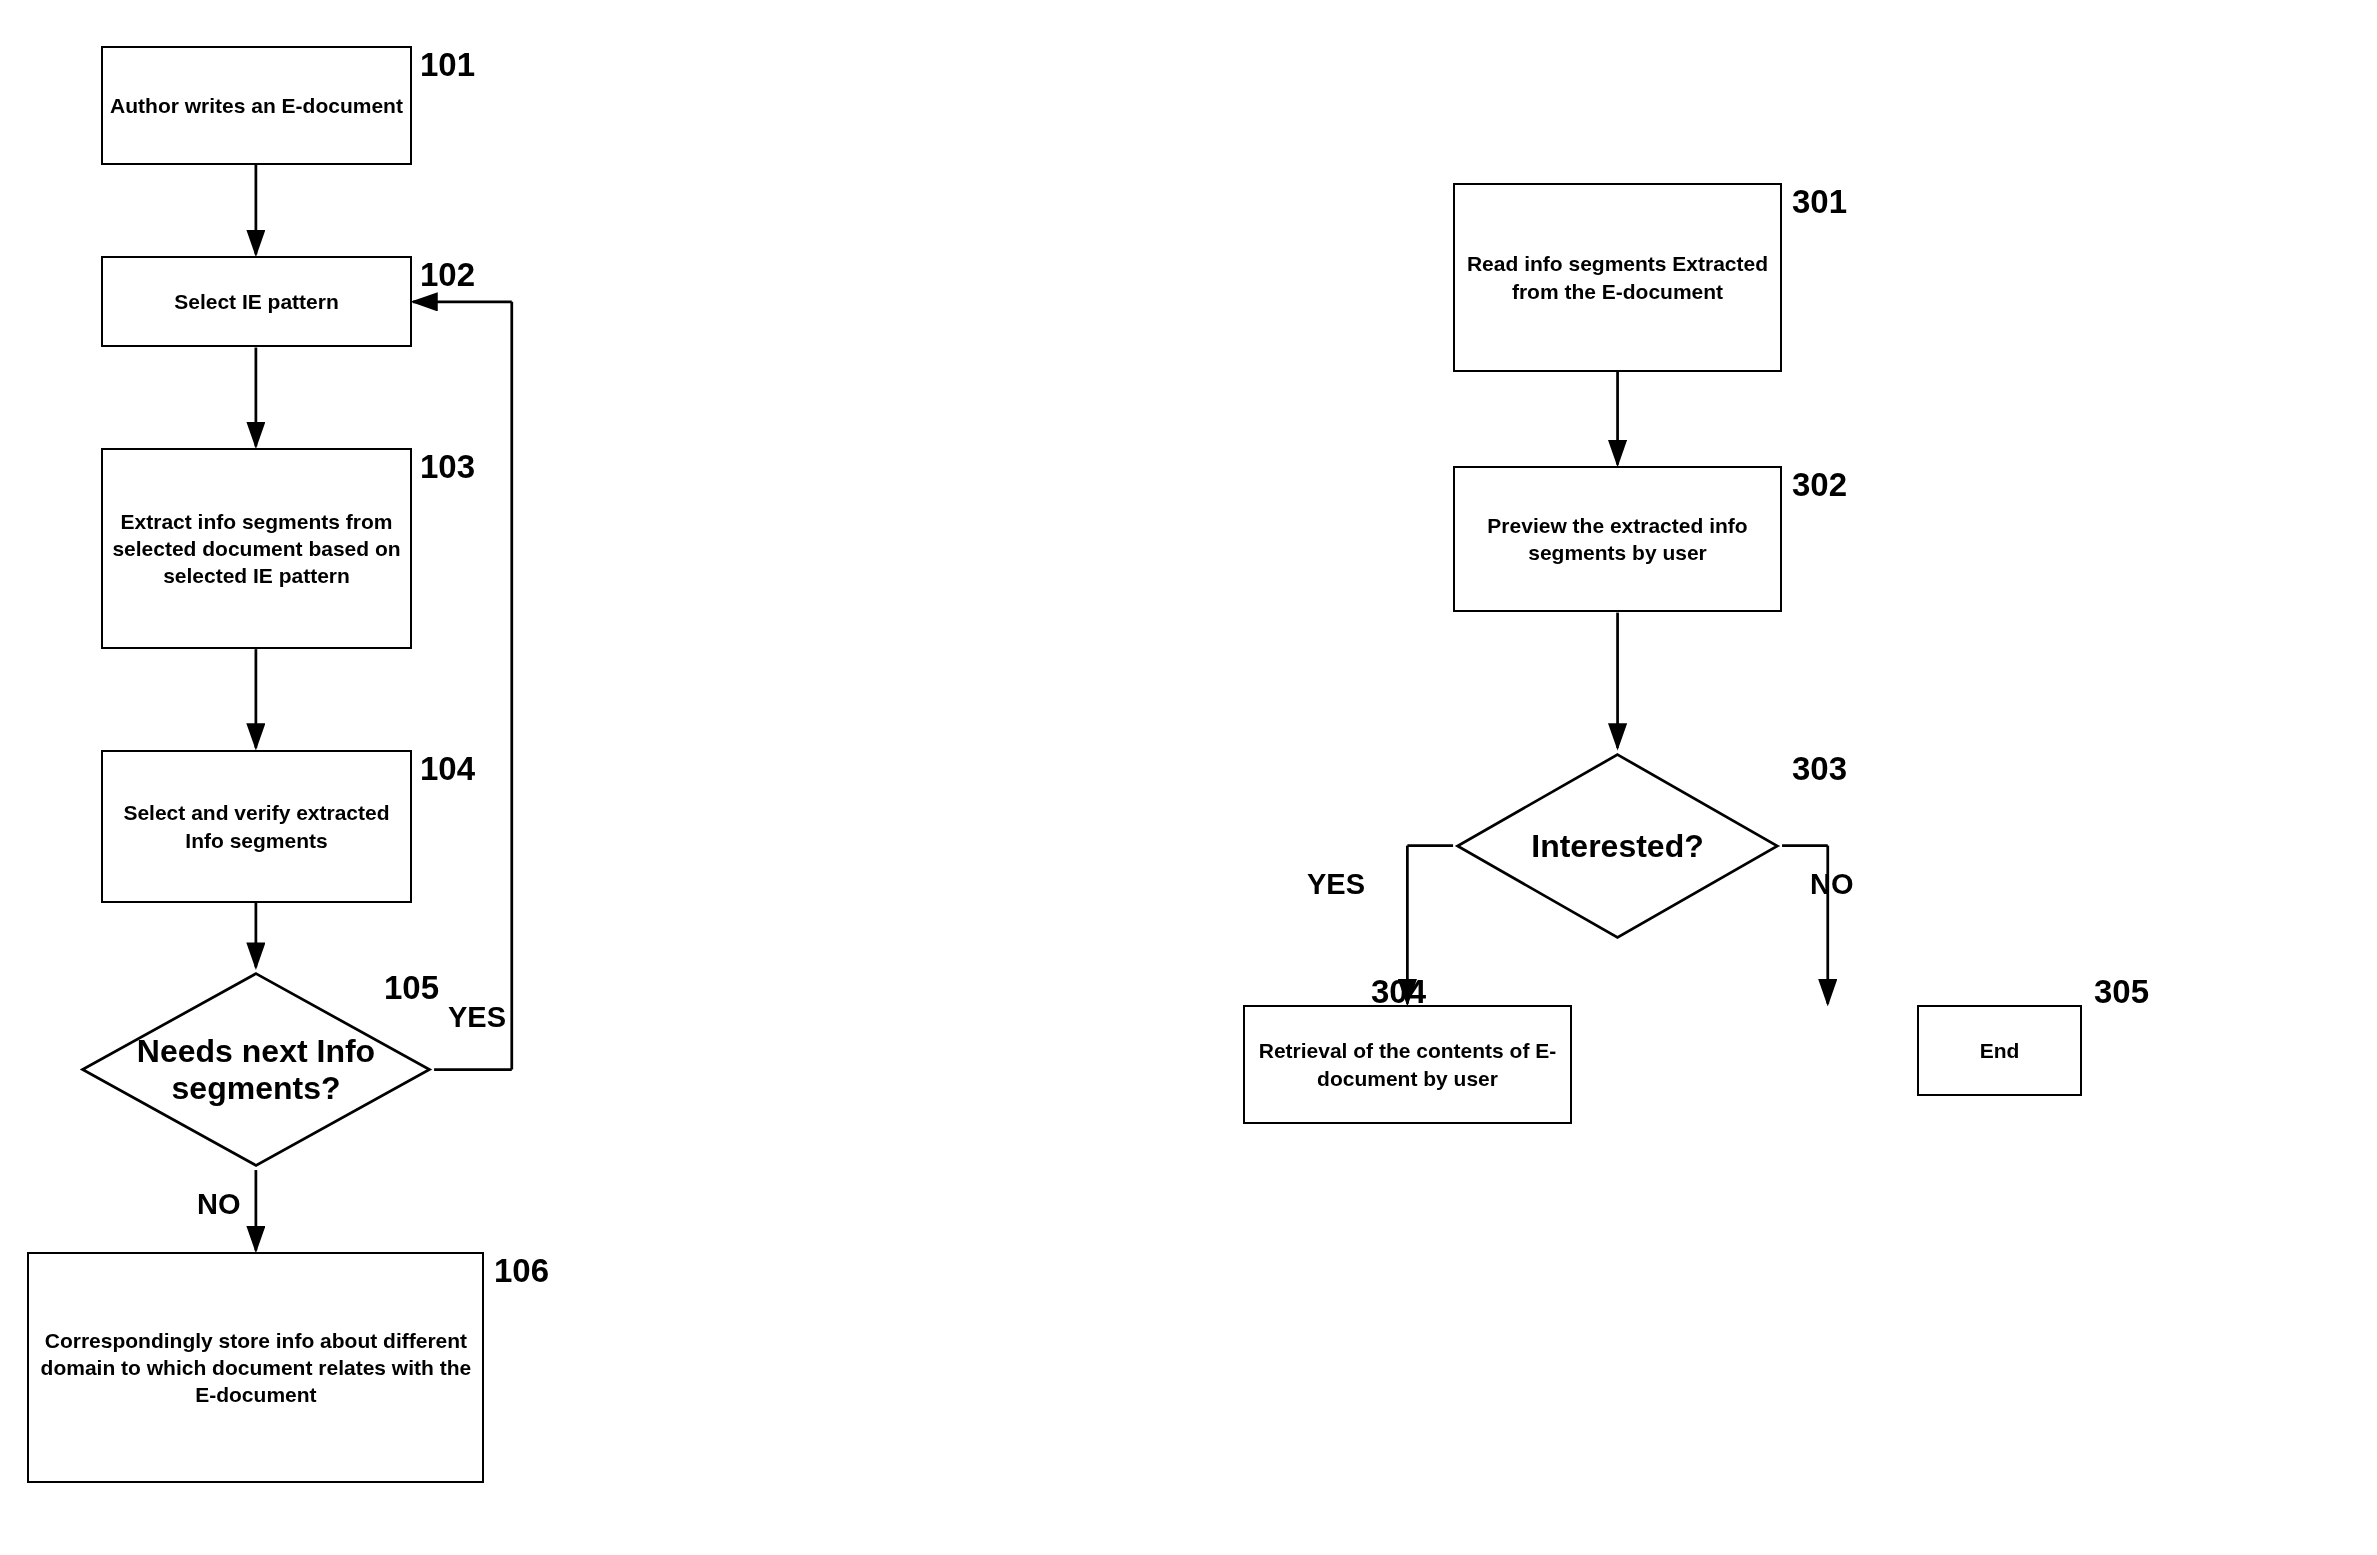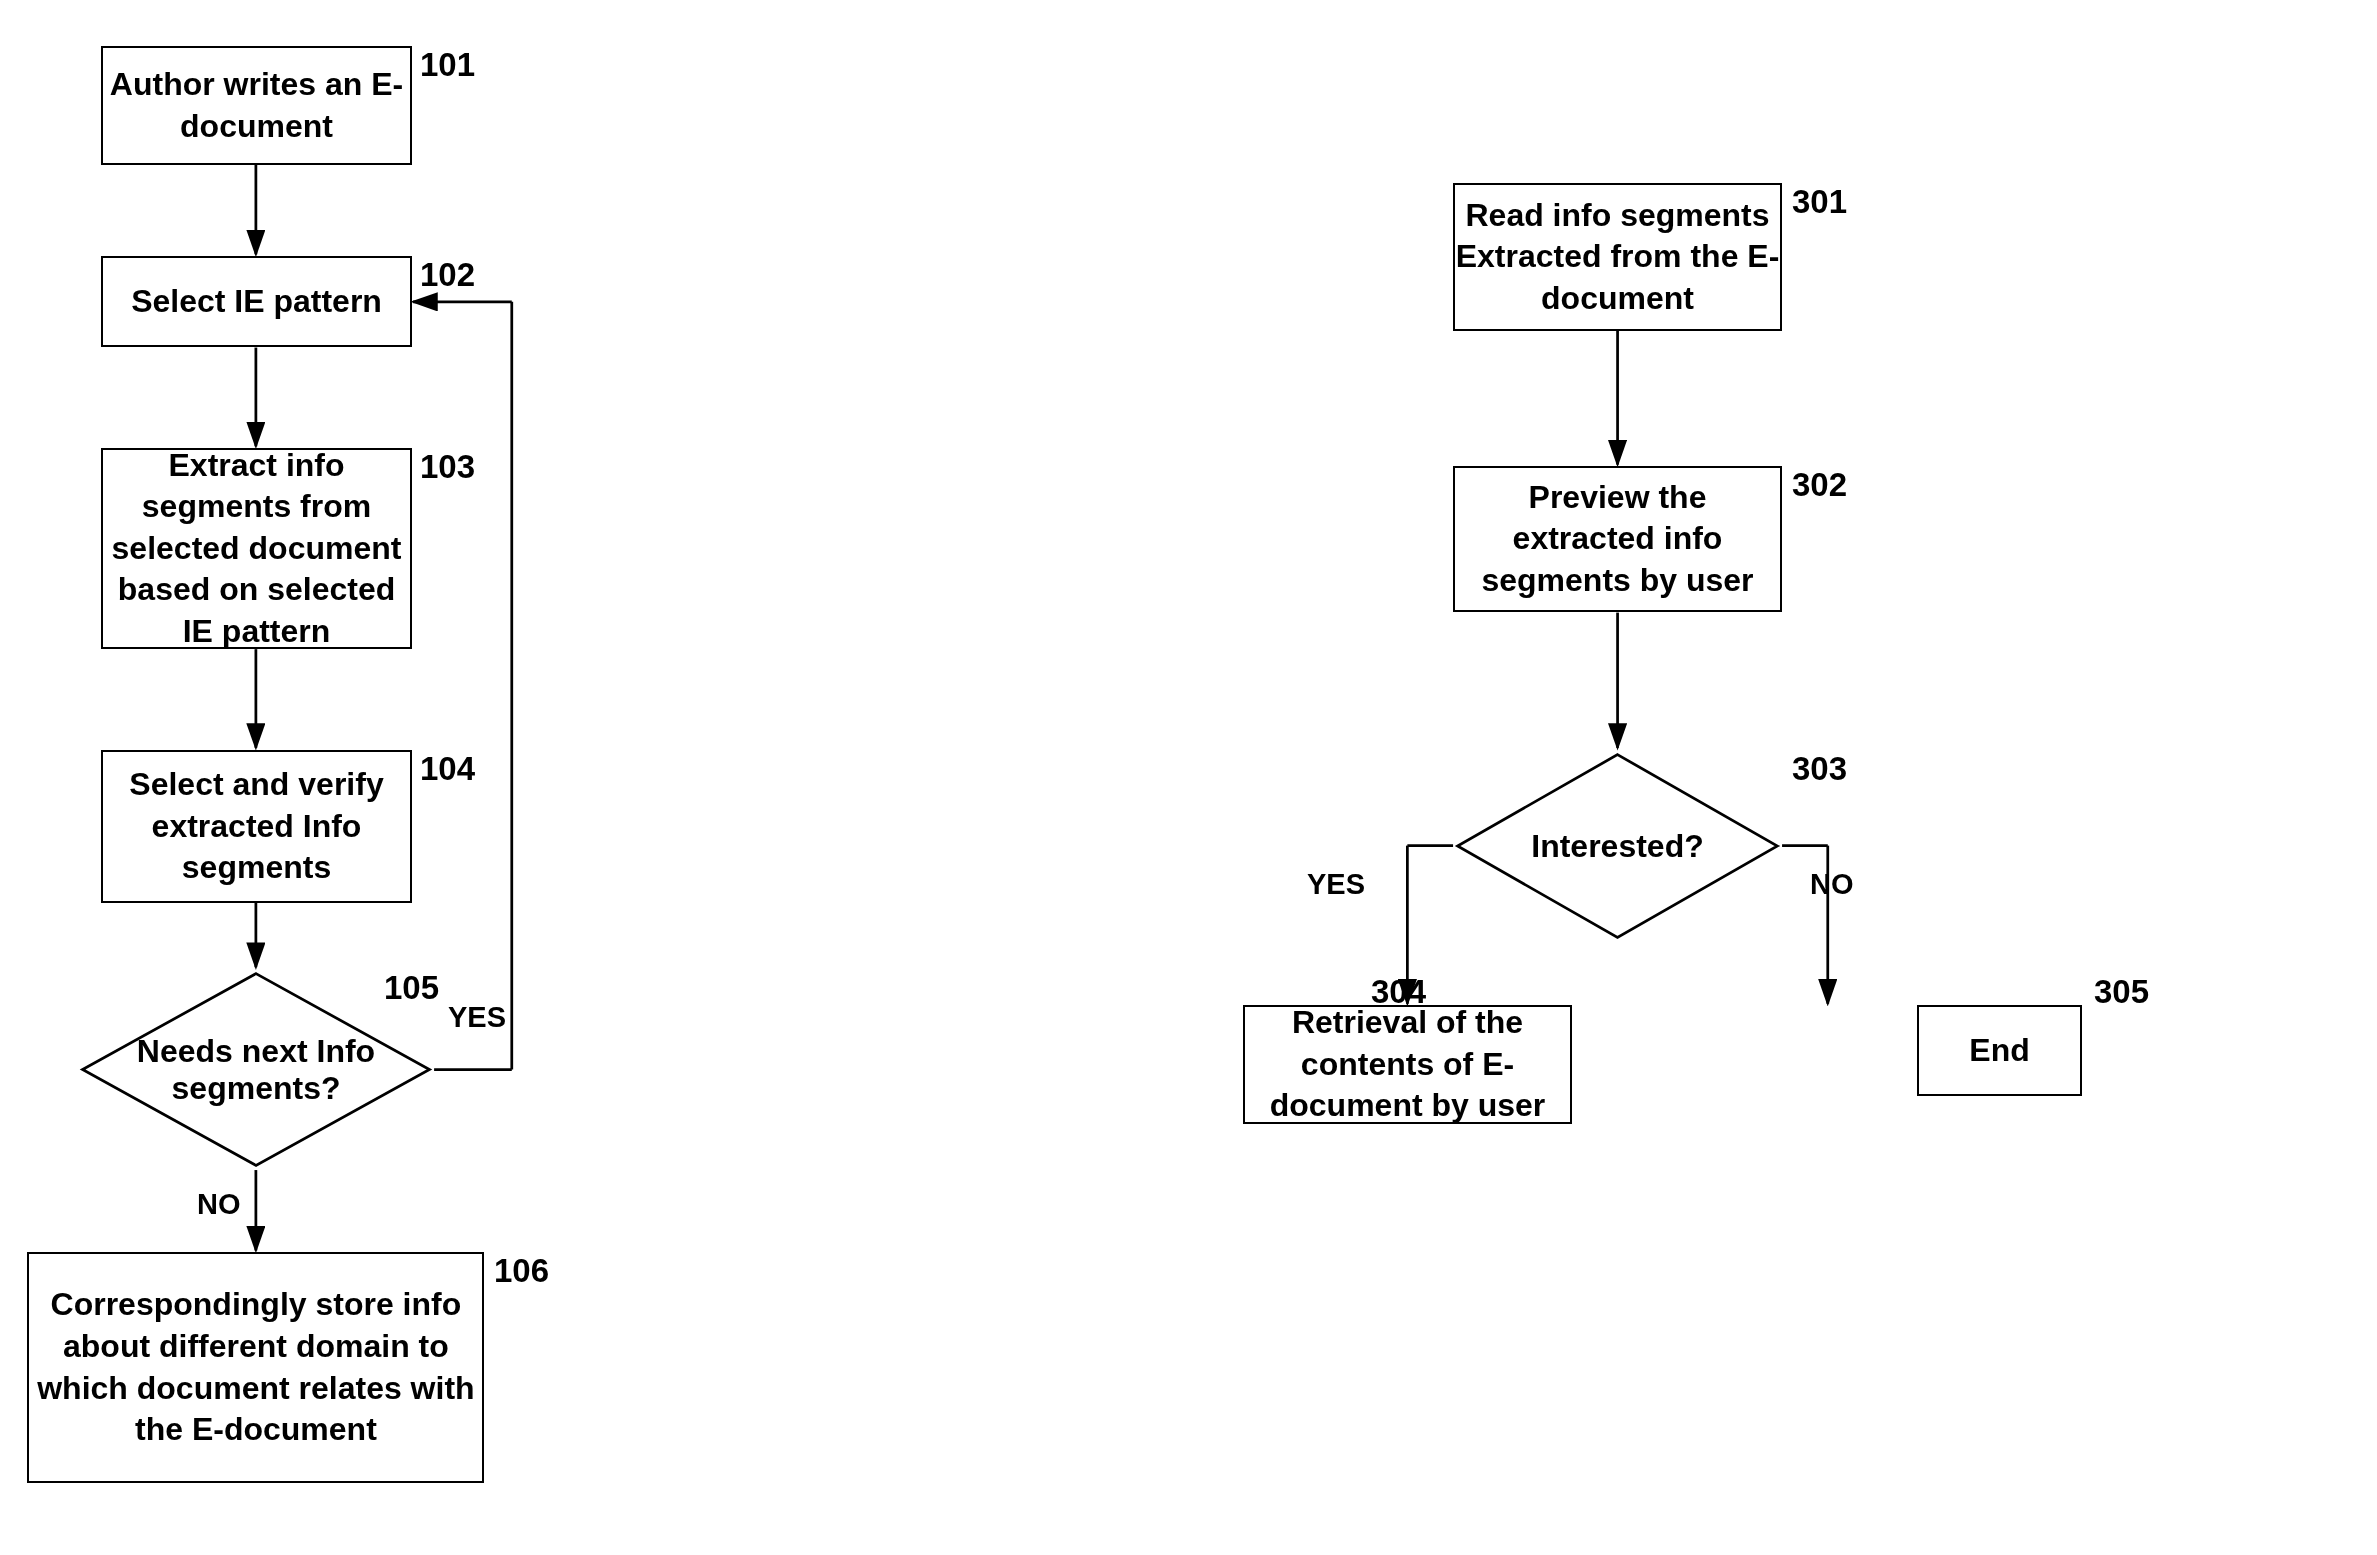--- a/index.html
+++ b/index.html
@@ -18,21 +18,21 @@
     }
     
     .flow-box {
       position: absolute;
       border: 2.7px solid #000;
       background: #fff;
       display: flex;
       align-items: center;
       justify-content: center;
       text-align: center;
-      font-size: 32px;
+      font-size: 21px;
       font-weight: bold;
       line-height: 1.3;
     }
     
     .flow-diamond {
       position: absolute;
       width: 238px;
       height: 146px;
     }
     .flow-diamond-inner {
@@ -134,21 +134,21 @@
 
   <span class="flow-label" style="left:448px;top:1001px;font-size:29px;">YES</span>
 
   <span class="flow-label" style="left:197px;top:1188px;font-size:29px;">NO</span>
 
   <div class="flow-box" style="left:27.4px;top:1252px;width:457px;height:231px;">
     <span>Correspondingly store info about different domain to which document relates with the E-document</span>
   </div>
   <span class="flow-label" style="left:494px;top:1252px;">106</span>
 
-  <div class="flow-box" style="left:1453px;top:183px;width:329px;height:148px;">
+  <div class="flow-box" style="left:1453px;top:183px;width:329px;height:189px;">
     <span>Read info segments Extracted from the E-document</span>
   </div>
   <span class="flow-label" style="left:1792px;top:183px;">301</span>
 
   <div class="flow-box" style="left:1453px;top:466px;width:329px;height:146px;">
     <span>Preview the extracted info segments by user</span>
   </div>
   <span class="flow-label" style="left:1792px;top:466px;">302</span>
 
   <div class="flow-diamond" style="left:1453px;top:750px;width:329px;height:192px;">

